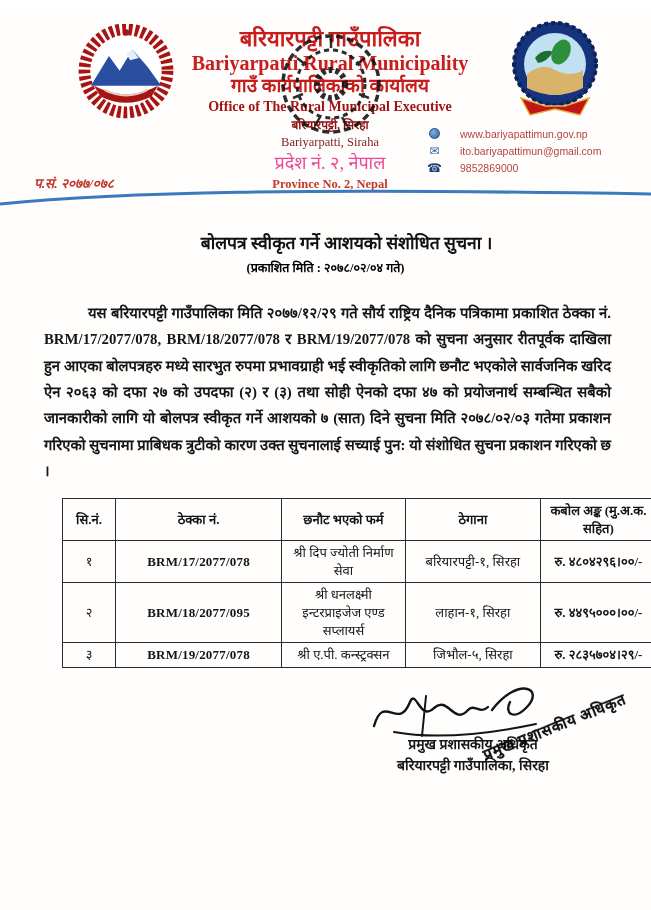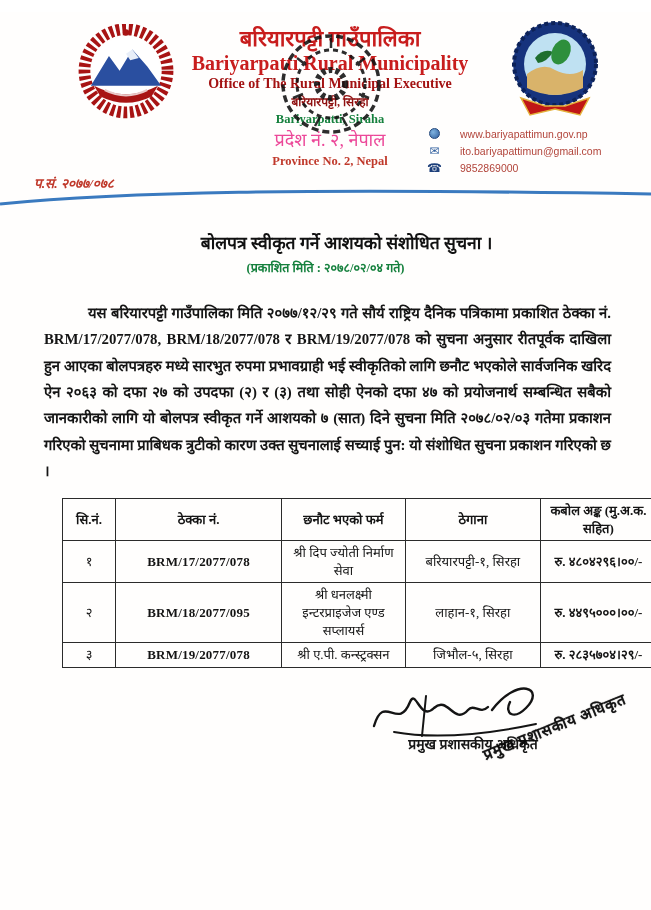--- a/index.html
+++ b/index.html
@@ -14,21 +14,21 @@
   .letterhead { position:relative; height:200px; }
   .logo-left  { position:absolute; left:70px;  top:12px; width:112px; height:98px; }
   .logo-right { position:absolute; left:497px; top:6px;  width:116px; height:104px; }
 
   .head-center { position:absolute; left:170px; top:14px; width:320px; text-align:center; }
   .org-name-np { font-size:22px; font-weight:bold; color:#c81d1d; line-height:1.15; }
   .org-name-en { font-size:20px; font-weight:bold; color:#c81d1d; line-height:1.2; }
   .office-np   { font-size:19px; font-weight:bold; color:#c81d1d; line-height:1.2; }
   .office-en   { font-size:14px; font-weight:bold; color:#a31212; line-height:1.35; }
   .place-np    { font-size:12px; font-weight:bold; color:#8f1010; line-height:1.4; }
-  .place-en    { font-size:12.5px; font-weight:bold; color:#15803d; line-height:1.35; }
+  .place-en    { font-size:12.5px; font-weight:normal; color:#7f1d1d; line-height:1.35; }
   .province-np { font-size:18px; font-weight:normal; color:#ec4899; line-height:1.4; }
   .province-en { font-size:12.5px; font-weight:bold; color:#c0392b; line-height:1.35; }
 
   .contact-block { position:absolute; left:428px; top:115px; width:215px; }
   .contact-row { display:flex; align-items:center; gap:19px; margin-bottom:4px;
                  font-family:"Liberation Sans",sans-serif;
                  font-size:10.5px; color:#b2443a; }
   .c-icon { display:inline-flex; width:13px; height:13px; align-items:center;
             justify-content:center; flex:0 0 13px; }
   .globe-dot { width:11px; height:11px; border-radius:50%;
@@ -42,21 +42,21 @@
 
   .ref-no { position:absolute; left:34px; top:162px; font-size:13.5px;
             font-weight:bold; color:#c0392b;font-style:italic; }
 
   .swoosh { position:absolute; left:0; top:172px; width:651px; height:26px; }
 
   
   .notice-title { margin-top:18px; text-align:center; font-size:17.5px;
                   font-weight:bold; color:#111;padding-left:42px; }
   .notice-date  { margin-top:5px; text-align:center; font-size:12.5px;
-                  font-weight:bold; color:#15803d; }
+                  font-weight:bold; color:#000000; }
   .notice-body  { margin:24px 40px 0 44px; font-size:14.8px; line-height:1.78;
                   text-align:justify; text-indent:44px; font-weight:600; color:#151515; }
 
   
   table.tender { margin:14px 0 0 62px; width:595px; border-collapse:collapse; }
   table.tender th, table.tender td {
     border:1.6px solid #2b2b2b; padding:3px 5px; font-size:13px; color:#141414;
     text-align:center; vertical-align:middle; line-height:1.35;
   }
   table.tender th { font-weight:bold; }
@@ -88,20 +88,21 @@
       <path d="M17,58 L34,30 L44,44 L56,24 L70,40 L83,58 Z" fill="#2a4fa0"></path>
       <path d="M50,28 L56,24 L62,32 L54,34 Z" fill="#e8eef8"></path>
       <path d="M20,58 Q50,74 80,58 L74,68 Q50,80 26,68 Z" fill="#a81414"></path>
       <path d="M30,62 Q50,72 70,62" fill="none" stroke="#e9c8c8" stroke-width="2"></path>
       <circle cx="50" cy="8" r="3" fill="#a81414"></circle>
     </svg>
 
     <div class="head-center">
       <div class="org-name-np">बरियारपट्टी गाउँपालिका</div>
       <div class="org-name-en">Bariyarpatti Rural Municipality</div>
+      <div class="office-np">गाउँ कार्यपालिकाको कार्यालय</div>
       <div class="office-en">Office of The Rural Municipal Executive</div>
       <div class="place-np">बरियारपट्टी, सिरहा</div>
       <div class="place-en">Bariyarpatti, Siraha</div>
       <div class="province-np">प्रदेश नं. २, नेपाल</div>
       <div class="province-en">Province No. 2, Nepal</div>
     </div>
 
     <svg class="logo-right" viewBox="0 0 100 104">
       <circle cx="50" cy="46" r="42" fill="#16337d"></circle>
       <circle cx="50" cy="46" r="41" fill="none" stroke="#0d2258" stroke-width="4" stroke-dasharray="4 3"></circle>
@@ -200,15 +201,16 @@
 
     <div class="sig-block">
       <svg class="sig-scribble" width="210" height="58" viewBox="0 0 210 58">
         <path d="M6,44 C16,10 30,50 42,20 C48,6 52,40 66,26 C80,13 86,44 100,28 C106,21 112,33 120,25" fill="none" stroke="#141414" stroke-width="2.4" stroke-linecap="round"></path>
         <path d="M124,28 C150,-6 178,6 158,26 C146,38 136,32 142,20" fill="none" stroke="#141414" stroke-width="2.4" stroke-linecap="round"></path>
         <path d="M26,50 C70,58 120,52 168,42" fill="none" stroke="#141414" stroke-width="2" stroke-linecap="round"></path>
         <path d="M58,14 L54,54" fill="none" stroke="#141414" stroke-width="2" stroke-linecap="round"></path>
       </svg>
       <div class="sig-stamp">प्रमुख प्रशासकीय अधिकृत</div>
       <div class="sig-title">प्रमुख प्रशासकीय अधिकृत</div>
+      <div class="sig-org">बरियारपट्टी गाउँपालिका, सिरहा</div>
     </div>
   </main>
 </div>
 
 </body></html>

